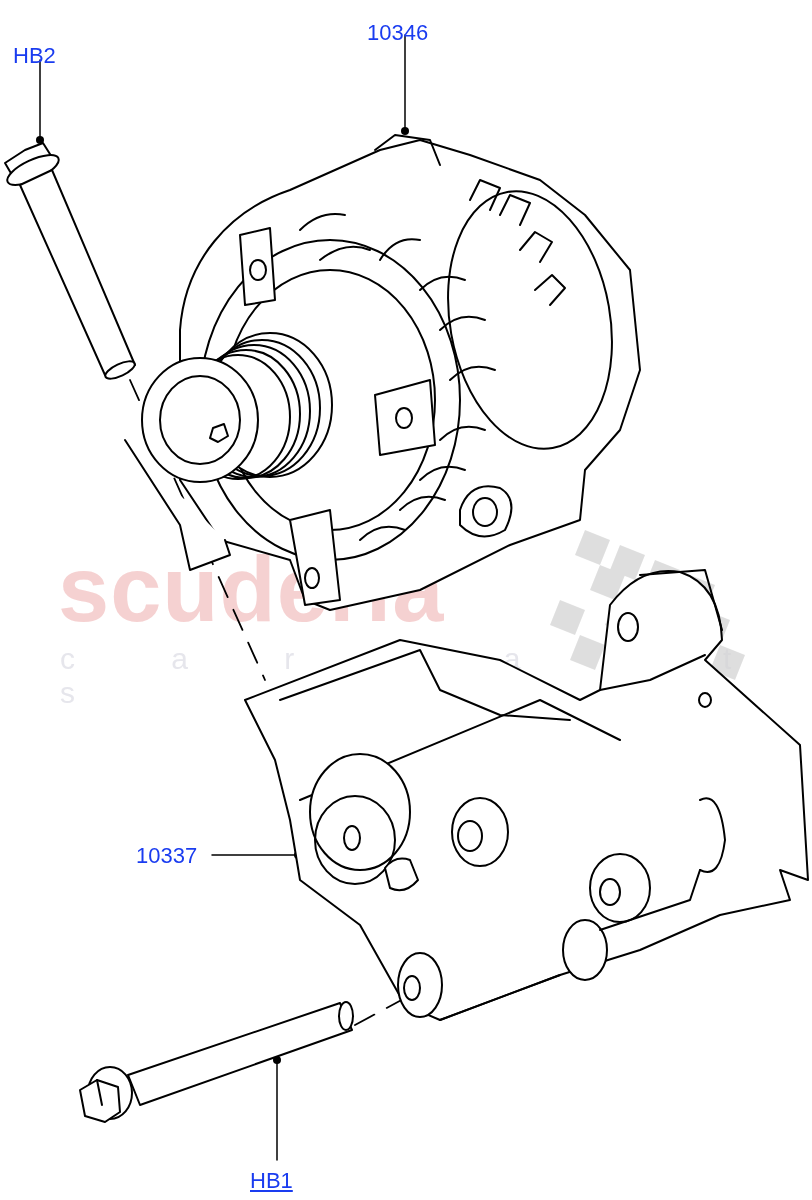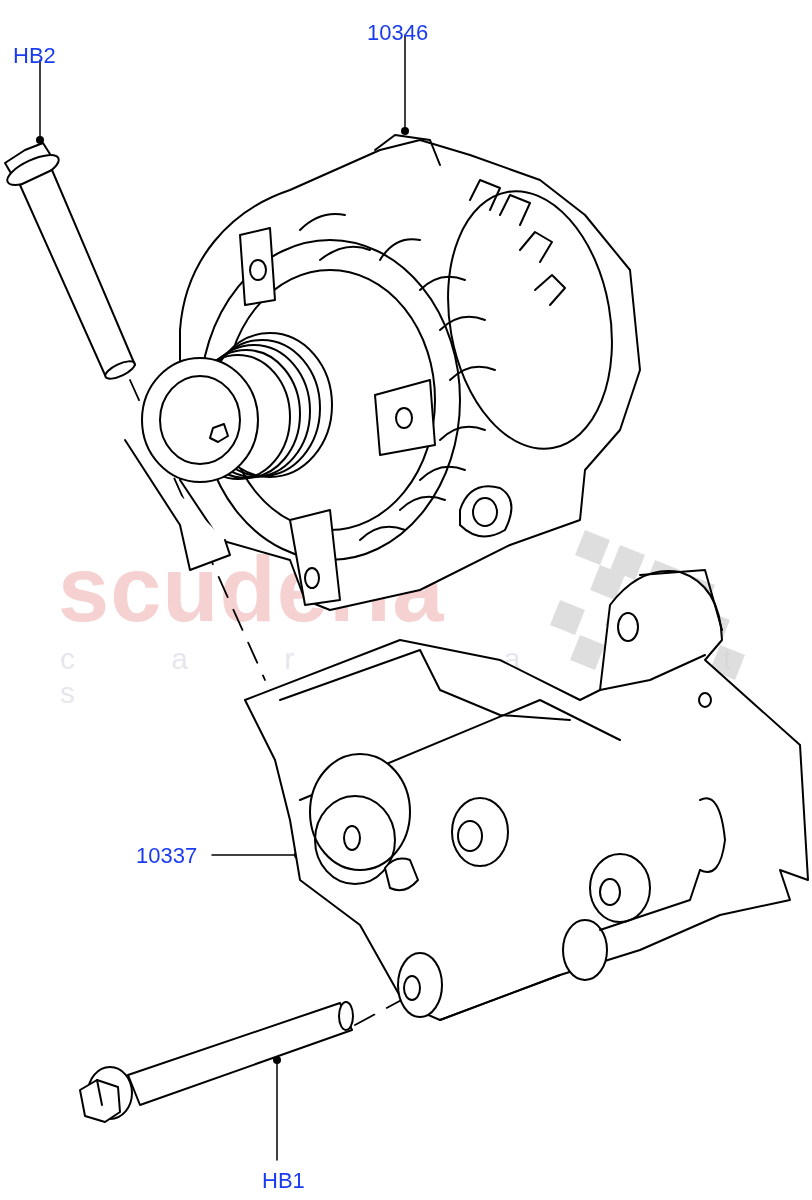--- a/index.html
+++ b/index.html
@@ -129,13 +129,13 @@
       <ellipse cx="110" cy="1093" rx="22" ry="26" fill="#fff"></ellipse>
       <polygon points="80,1090 97,1080 118,1087 120,1112 105,1122 85,1116" fill="#fff"></polygon>
       <line x1="97" y1="1080" x2="102" y2="1105"></line>
     </g>
   </g>
 </svg>
 
 <div class="callout" style="left:13px; top:45px;">HB2</div>
 <div class="callout" style="left:367px; top:10px;margin-top:12px;">10346</div>
 <div class="callout" style="left:136px; top:845px;">10337</div>
-<div class="callout" style="left:262px; top:1170px;">HB1</div>
+<div class="callout" style="left:250px; top:1170px;text-decoration:underline;">HB1</div>
 
 </body></html>

